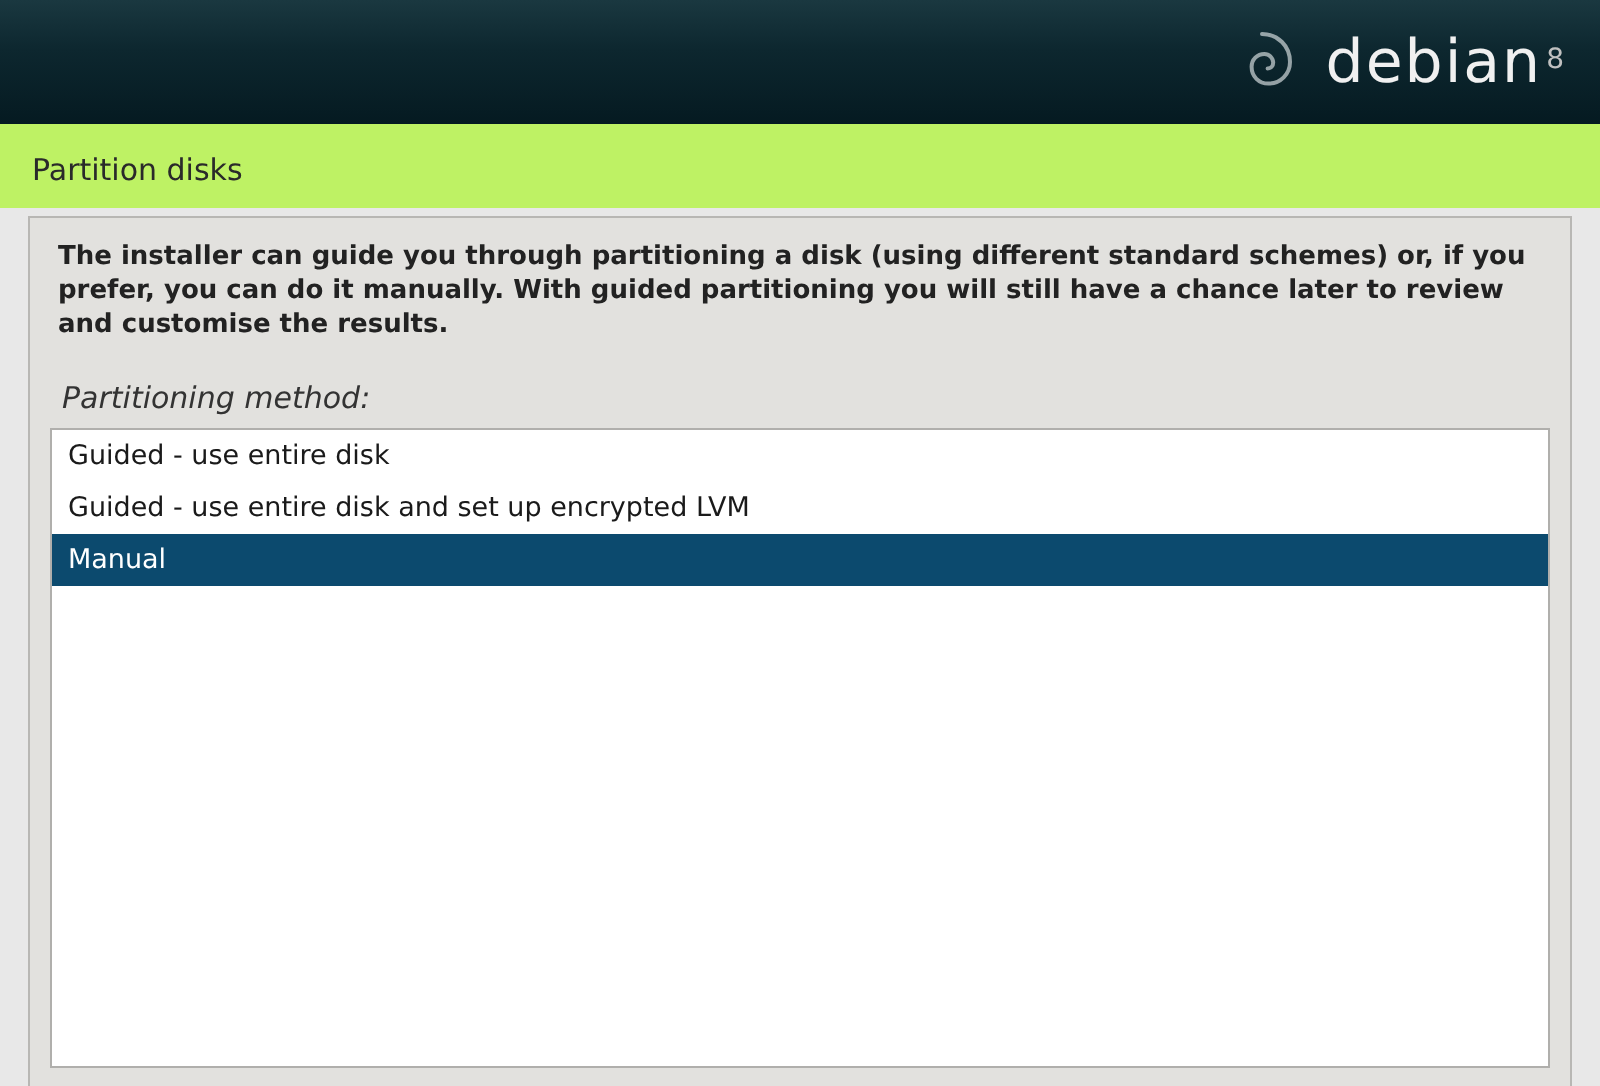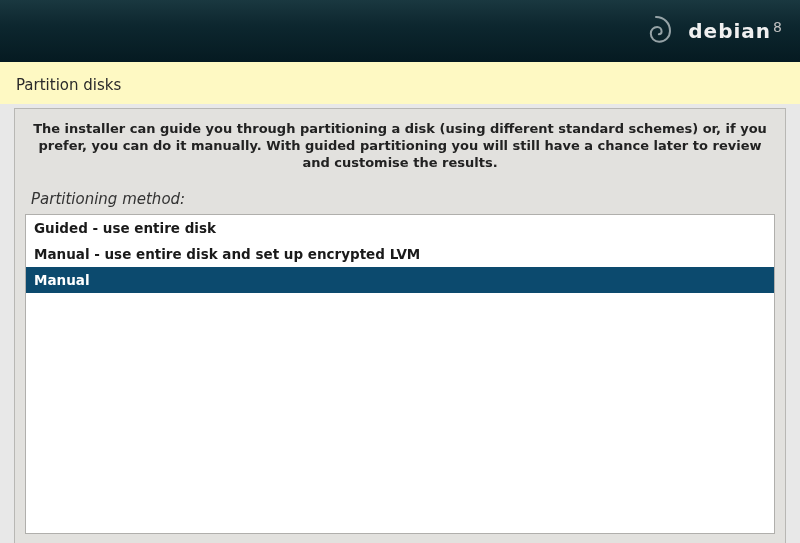--- a/index.html
+++ b/index.html
@@ -28,72 +28,71 @@
       align-items: center;
       gap: 12px;
     }
     .swirl {
       width: 40px;
       height: 40px;
       opacity: 0.7;
     }
     .brand-text {
       color: #f0f0f0;
-      font-size: 20px;
-      font-weight: 700;
+      font-size: 30px;
+      font-weight: 400;
       letter-spacing: 1px;
     }
     .brand-version {
       color: #c0c0c0;
       font-size: 14px;
       vertical-align: super;
       margin-left: 2px;
     }
     .page-title-bar {
       padding: 14px 16px 10px 16px;
-      background: #fef9c3;
+      background: #bef264;
     }
     .page-title {
       font-size: 15px;
       color: #2a2a2a;
       font-weight: normal;
     }
     .content-frame {
       margin: 4px 14px 10px 14px;
       background: #e2e1de;
       border: 1px solid #b8b7b4;
       padding: 10px 10px 12px 10px;
     }
     .description {
       font-size: 13px;
       font-weight: bold;
       color: #222;
       line-height: 1.3;
       padding: 2px 4px 6px 4px;
-      text-align: center;
     }
     .description p {
       margin-bottom: 10px;
     }
     .subheading {
       font-size: 15px;
       font-style: italic;
       color: #333;
       padding: 2px 4px 6px 6px;
       font-weight: normal;
     }
     .options-box {
       background: #ffffff;
       border: 1px solid #b0afac;
       height: 320px;
       overflow: hidden;
     }
     .option-item {
       font-size: 13.5px;
-      font-weight: bold;
+      font-weight: normal;
       color: #1a1a1a;
       padding: 3px 8px 3px 8px;
       cursor: pointer;
       line-height: 1.5;
     }
     .option-item.selected {
       background: #0c4a6e;
       color: #ffffff;
     }
   </style>
@@ -115,16 +114,16 @@
   <h1 class="page-title">Partition disks</h1>
 </div>
 
 <div class="content-frame">
   <div class="description">
     <p>The installer can guide you through partitioning a disk (using different standard schemes) or, if you prefer, you can do it manually. With guided partitioning you will still have a chance later to review and customise the results.</p>
   </div>
   <div class="subheading">Partitioning method:</div>
   <div class="options-box">
     <div class="option-item">Guided - use entire disk</div>
-    <div class="option-item">Manual - use entire disk and set up encrypted LVM</div>
+    <div class="option-item">Guided - use entire disk and set up encrypted LVM</div>
     <div class="option-item selected">Manual</div>
   </div>
 </div>
 
 </body></html>

